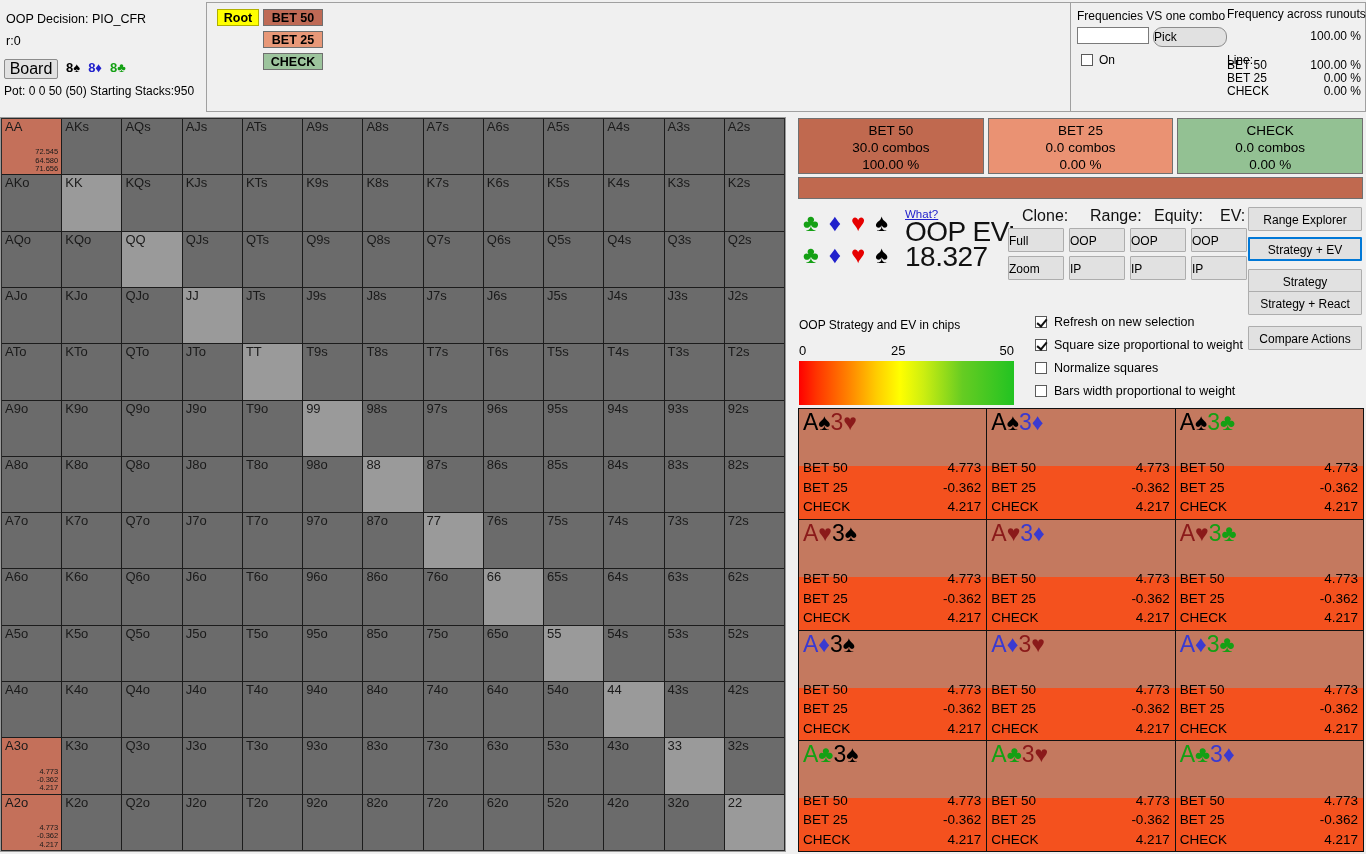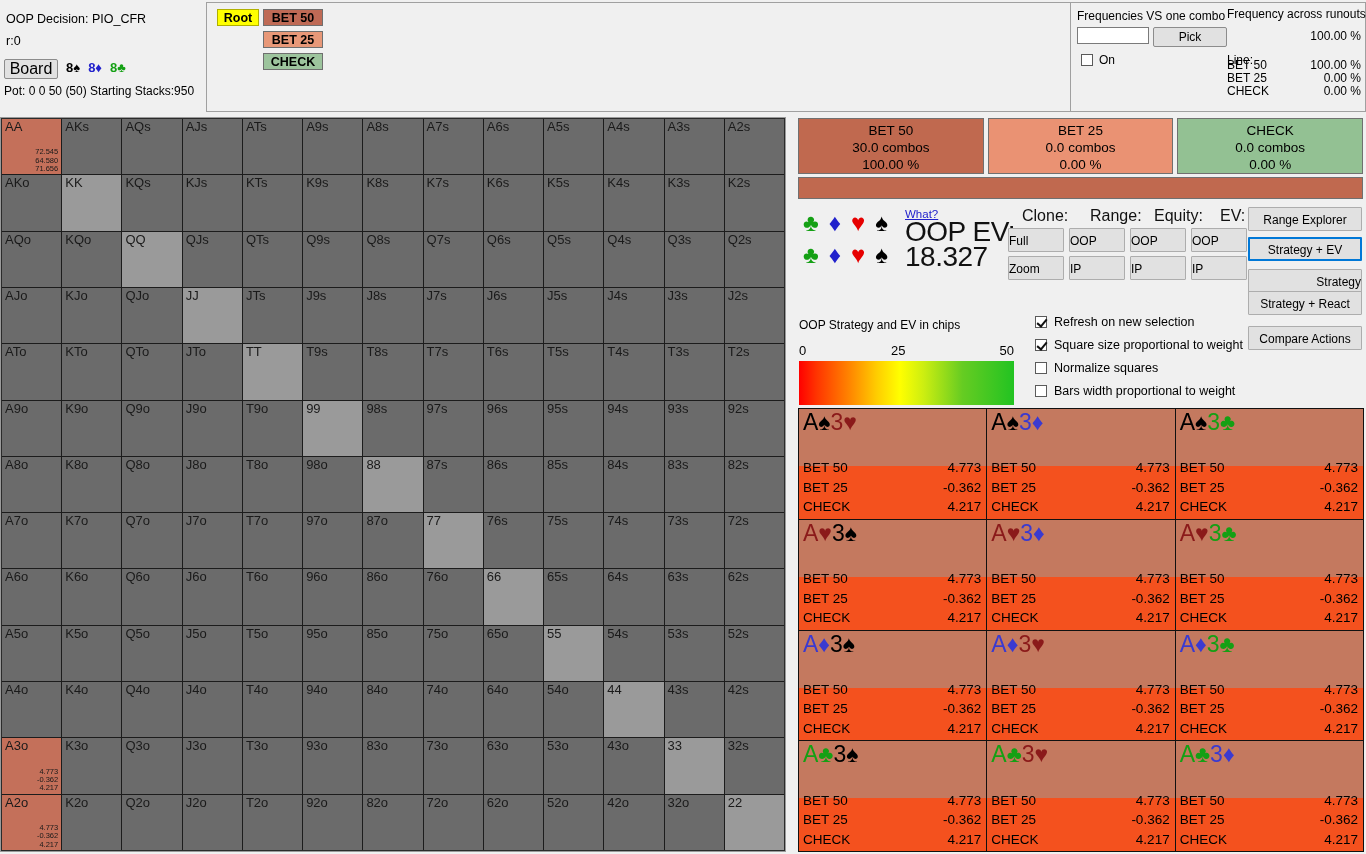--- a/index.html
+++ b/index.html
@@ -43,21 +43,21 @@
   
   #freq-panel{position:absolute;left:1070px;top:2px;width:294px;height:108px;border:1px solid #a0a0a0;background:#f0f0f0;}
   #freq-vs-label{position:absolute;left:6px;top:6px;font-size:12px;}
   #freq-input{
     position:absolute;left:6px;top:24px;width:72px;height:17px;
     border:1px solid #7a7a7a;background:#fff;box-sizing:border-box;
     font-size:12px;font-family:"Liberation Sans",sans-serif;padding:0 2px;
   }
   #pick-btn{
     position:absolute;left:82px;top:24px;width:72px;height:18px;
-    border:1px solid #8c8c8c;background:#e1e1e1;text-align:center;line-height:18px;font-size:12px;border-radius:2px;
+    border:1px solid #8c8c8c;background:#e1e1e1;line-height:18px;font-size:12px;border-radius:9px;
   }
   #on-row{position:absolute;left:10px;top:50px;display:flex;align-items:center;gap:6px;font-size:12px;}
   .cbox{width:12px;height:12px;border:1px solid #5a5a5a;background:#fff;display:inline-block;position:relative;box-sizing:border-box;}
   .cbox.checked::after{
     content:"";position:absolute;left:3px;top:0px;width:4px;height:8px;
     border:solid #111;border-width:0 2px 2px 0;transform:rotate(40deg);
   }
   #freq-runouts-label{position:absolute;left:156px;top:4px;font-size:12px;white-space:nowrap;}
   #line-row{position:absolute;left:156px;top:26px;width:134px;font-size:12px;}
   #line-row .l{float:left;margin-top:24px;}
@@ -778,21 +778,21 @@
     <div class="sqbtn" style="left:61px;top:49px;">IP</div>
     <div class="sqbtn" style="left:122px;top:21px;">OOP</div>
     <div class="sqbtn" style="left:122px;top:49px;">IP</div>
     <div class="sqbtn" style="left:183px;top:21px;">OOP</div>
     <div class="sqbtn" style="left:183px;top:49px;">IP</div>
   </div>
 
   <div id="side-buttons">
       <div class="rbtn" style="top: 92px;">Range Explorer</div>
       <div class="rbtn sel" style="top: 122px;">Strategy + EV</div>
-      <div class="rbtn" style="top: 154px; text-align: right;">Strategy</div>
+      <div class="rbtn" style="top: 154px;">Strategy</div>
       <div class="rbtn" style="top: 176px;">Strategy + React</div>
       <div class="rbtn" style="top: 211px;">Compare Actions</div>
     </div>
 
   <div id="cb-list">
       <div class="cb-row">
         <span class="cbox checked"></span>
         <span>Refresh on new selection</span>
       </div>
       <div class="cb-row">

